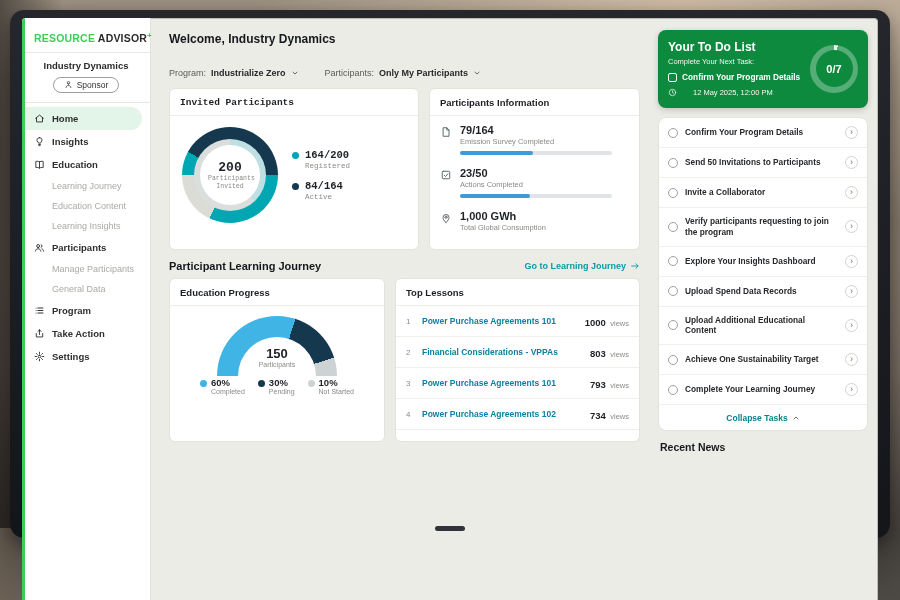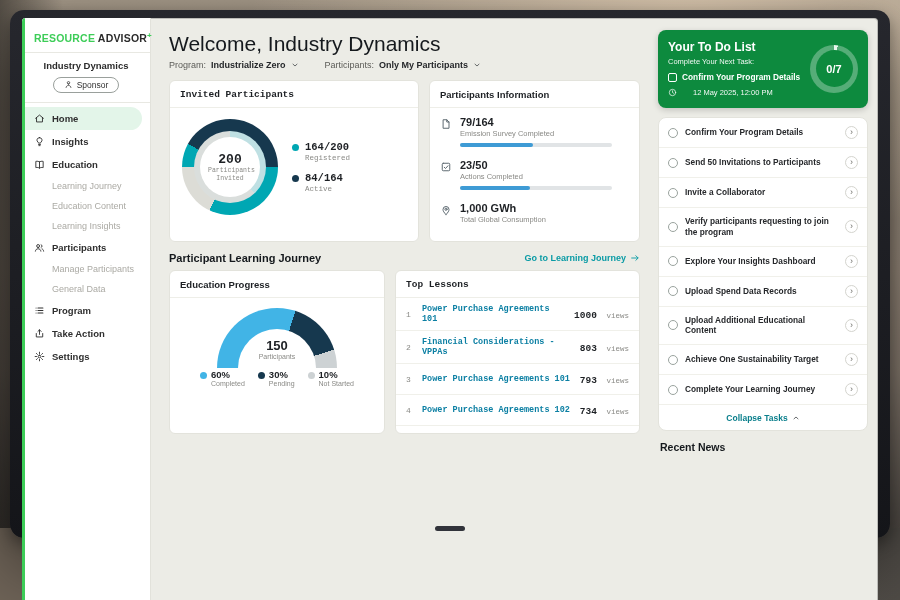--- a/index.html
+++ b/index.html
@@ -46,37 +46,37 @@
     color:#333; background:#fff; cursor:pointer; }
   .nav { margin-top:4px; }
   .nav-item { display:flex; align-items:center; gap:7px; padding:6px 8px 6px 12px;
     font-size:9.5px; font-weight:bold; color:#2f2f2f; cursor:pointer; }
   .nav-item.active { background:#e3f5e9; border-radius:0 12px 12px 0; margin-right:8px; }
   .nicon { width:11px; height:11px; flex:none; }
   .nav-sub { padding:5px 8px 5px 30px; font-size:9px; color:#abaaa4; cursor:pointer; }
 
   
   .main { flex:1; min-width:0; padding:8px 10px 0 18px; }
-  .page-title { font-size:21px; font-weight:normal; color:#15191d; margin:6px 0 4px; }
+  .page-title { font-size:12px; font-weight:bold; color:#15191d; margin:6px 0 22px; }
   .filters { display:flex; gap:26px; margin:2px 0 10px; }
   .filter { display:flex; align-items:center; gap:5px; font-size:9px; color:#5c5c58; cursor:pointer; }
   .fvalue { font-weight:bold; color:#26282b; }
   .cicon { width:8px; height:8px; color:#44474a; }
   .secrow { display:flex; align-items:center; justify-content:space-between; margin:4px 0 6px; }
   .secrow h2 { font-size:11px; color:#15191d; }
   .tlink { display:flex; align-items:center; gap:4px; color:#0a9ba5; font-size:9px; font-weight:bold; cursor:pointer; }
   .aicon { width:10px; height:10px; }
 
   .cardrow { display:flex; gap:10px; }
   .card { background:#fff; border:1px solid #e3e3dc; border-radius:6px; overflow:hidden; }
   .card-title { font-size:9.5px; font-weight:bold; color:#1d2024; padding:8px 10px 7px; border-bottom:1px solid #eeeee8; }
   .card.invited { width:250px; height:162px;font-family:Liberation Mono, monospace; }
   .card.pinfo { flex:1; height:162px; }
   .card.edu { width:216px; height:164px; }
-  .card.lessons { flex:1; height:164px;font-family:Liberation Mono, monospace; }
+  .card.lessons { flex:1; height:164px; }
 
   
   .donut-wrap { display:flex; align-items:center; gap:14px; padding:11px 12px; }
   .donut { position:relative; width:96px; height:96px; border-radius:50%; flex:none;
     background:conic-gradient(#00a7b3 0 100%); }
   .ring2 { position:absolute; inset:12px; border-radius:50%;
     background:conic-gradient(#bfe0e3 0 38%, #dadedc 38% 100%); }
   .hole { position:absolute; inset:18px; border-radius:50%; background:#fff;
     display:flex; flex-direction:column; align-items:center; justify-content:center; }
   .dval { font-size:13px; font-weight:bold; color:#1d2024; }

